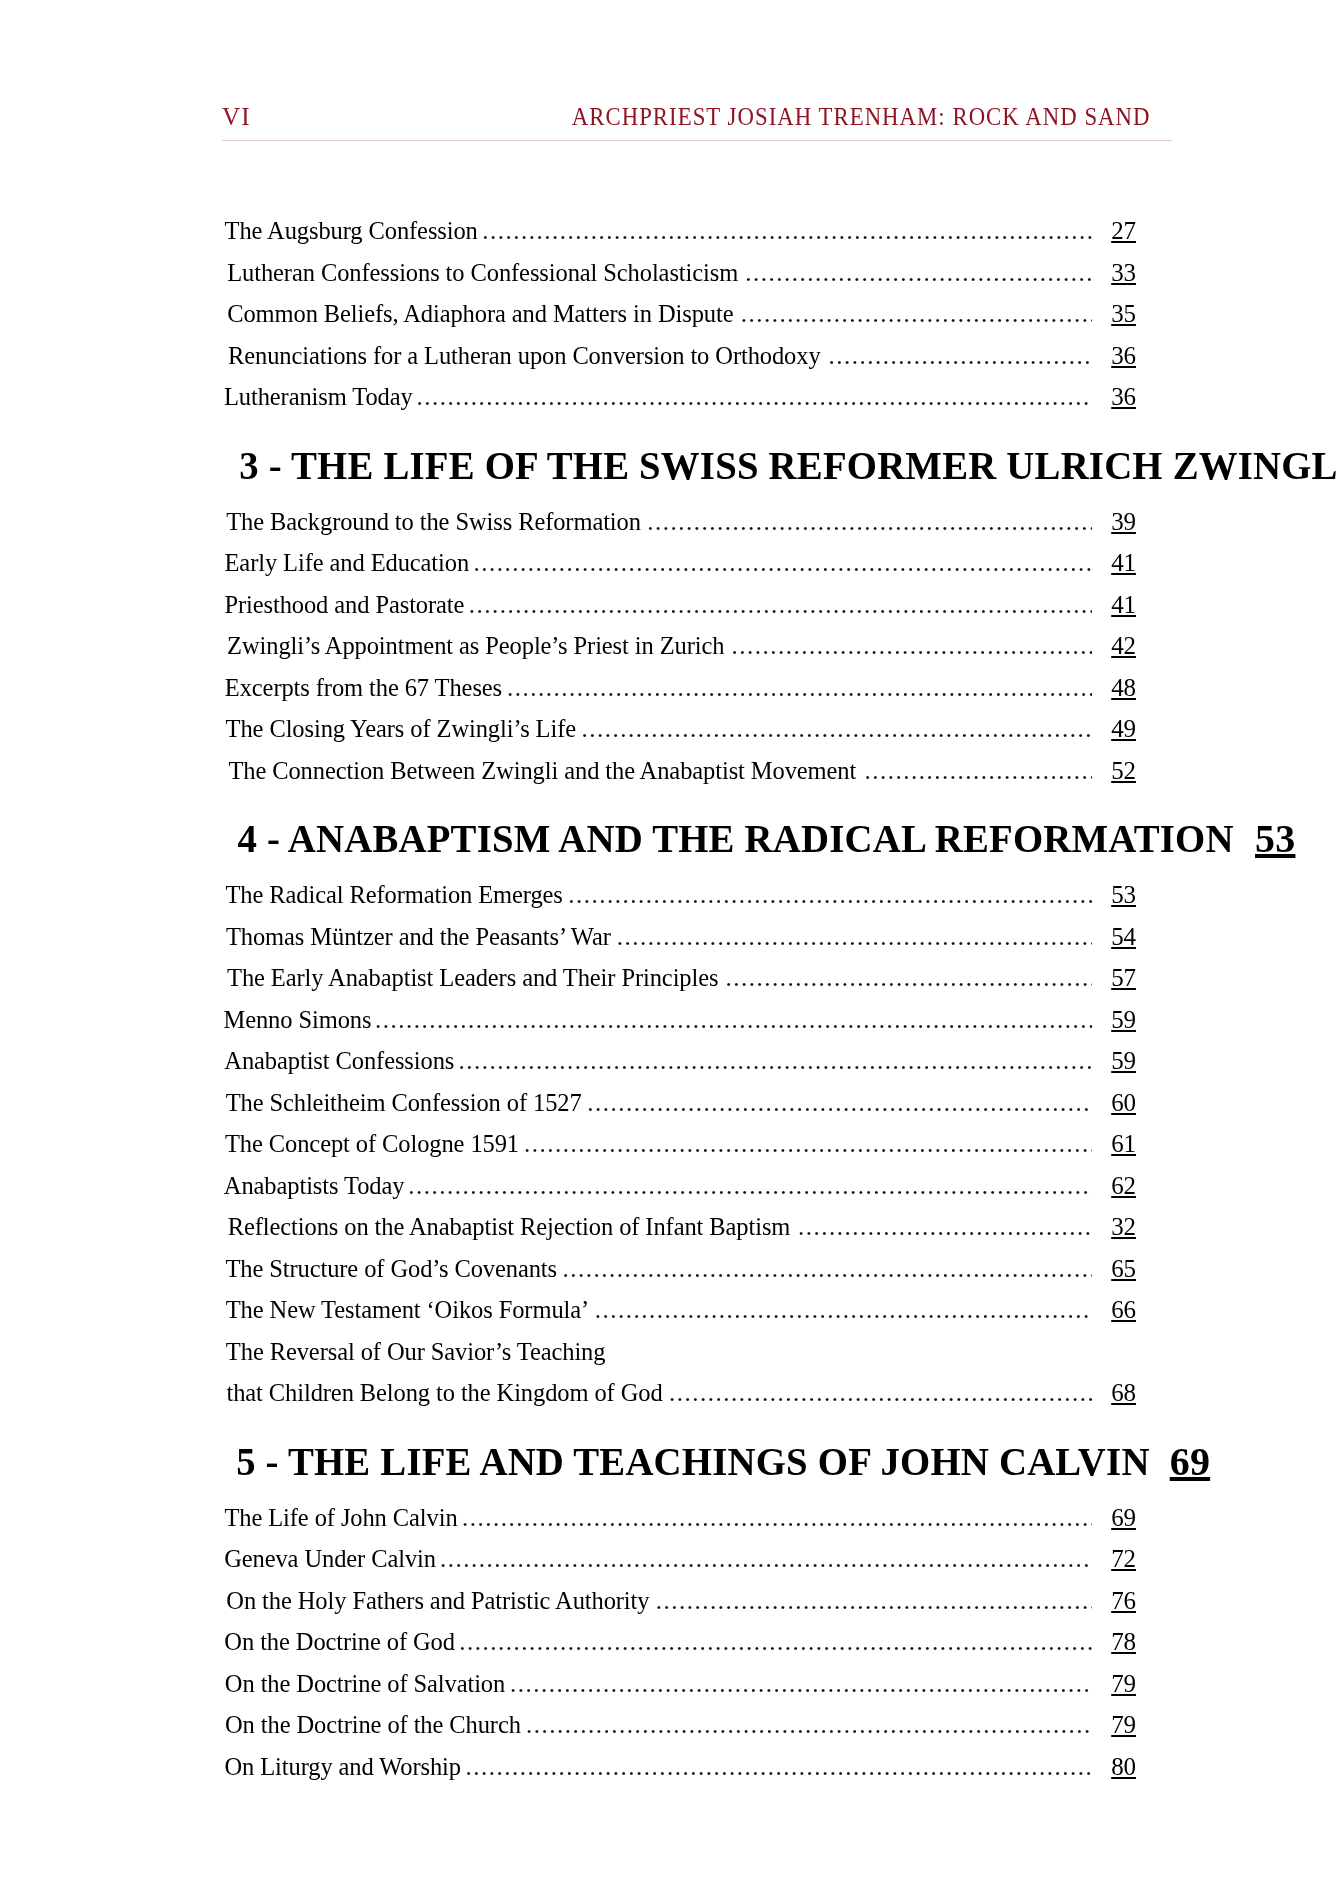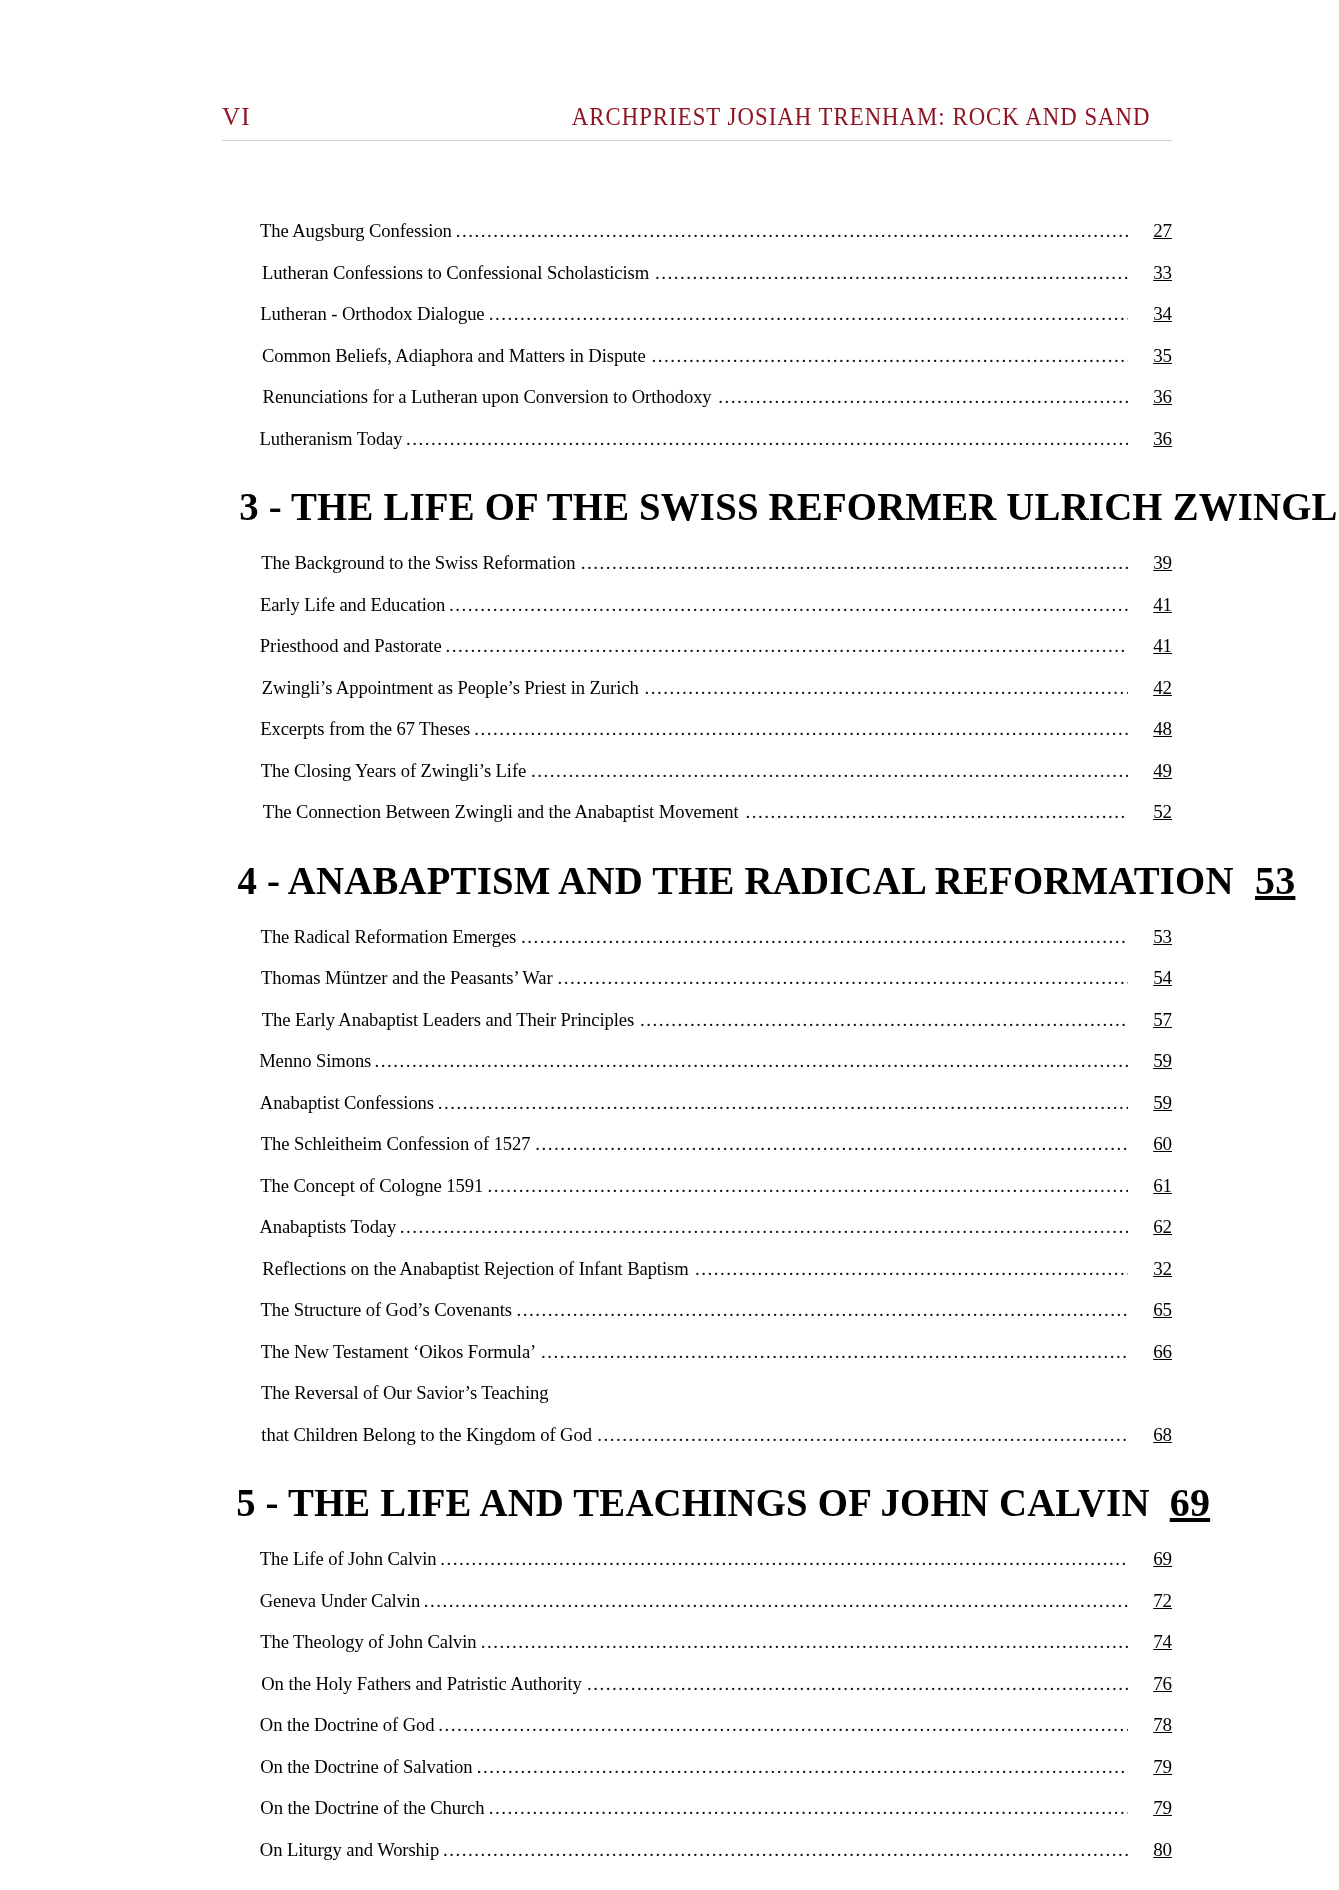--- a/index.html
+++ b/index.html
@@ -72,23 +72,22 @@
 
   .toc-row {
     display: flex;
     align-items: baseline;
     width: 100%;
     white-space: nowrap;
   }
 
   
   .entry {
-    margin-left: 36px;
     width: calc(100% - 36px);
-    font-size: 19px;
+    font-size: 25px;
     line-height: 41.5px;
     letter-spacing: -0.1px;
     align-items: center;
   }
   .entry .label { transform: scaleX(0.98); transform-origin: left baseline; }
 
   
   .chapter {
     margin-left: 0;
     width: 100%;
@@ -151,25 +150,20 @@
         <span class="label">The Augsburg Confession</span>
         <span class="leader"></span>
         <span class="pageno">27</span>
       </div>
       <div class="toc-row entry">
         <span class="label">Lutheran Confessions to Confessional Scholasticism</span>
         <span class="leader"></span>
         <span class="pageno">33</span>
       </div>
       <div class="toc-row entry">
-        <span class="label">Lutheran - Orthodox Dialogue</span>
-        <span class="leader"></span>
-        <span class="pageno">34</span>
-      </div>
-      <div class="toc-row entry">
         <span class="label">Common Beliefs, Adiaphora and Matters in Dispute</span>
         <span class="leader"></span>
         <span class="pageno">35</span>
       </div>
       <div class="toc-row entry">
         <span class="label">Renunciations for a Lutheran upon Conversion to Orthodoxy</span>
         <span class="leader"></span>
         <span class="pageno">36</span>
       </div>
       <div class="toc-row entry">
@@ -294,25 +288,20 @@
         <span class="label">The Life of John Calvin</span>
         <span class="leader"></span>
         <span class="pageno">69</span>
       </div>
       <div class="toc-row entry">
         <span class="label">Geneva Under Calvin</span>
         <span class="leader"></span>
         <span class="pageno">72</span>
       </div>
       <div class="toc-row entry">
-        <span class="label">The Theology of John Calvin</span>
-        <span class="leader"></span>
-        <span class="pageno">74</span>
-      </div>
-      <div class="toc-row entry">
         <span class="label">On the Holy Fathers and Patristic Authority</span>
         <span class="leader"></span>
         <span class="pageno">76</span>
       </div>
       <div class="toc-row entry">
         <span class="label">On the Doctrine of God</span>
         <span class="leader"></span>
         <span class="pageno">78</span>
       </div>
       <div class="toc-row entry">

